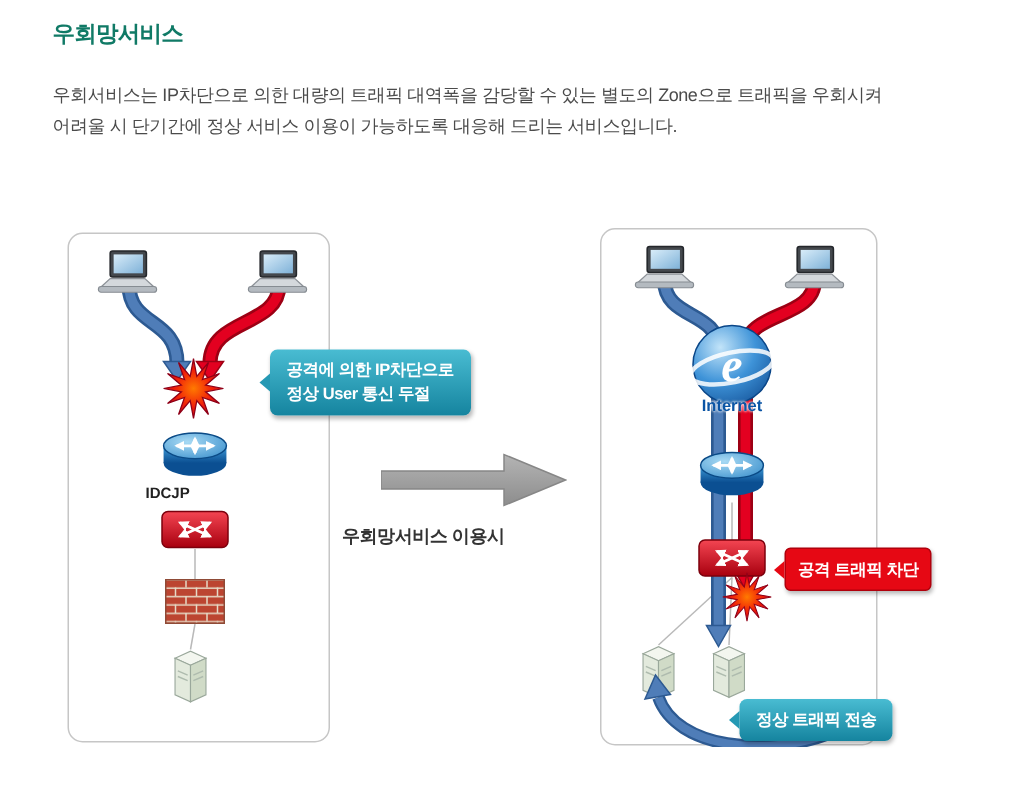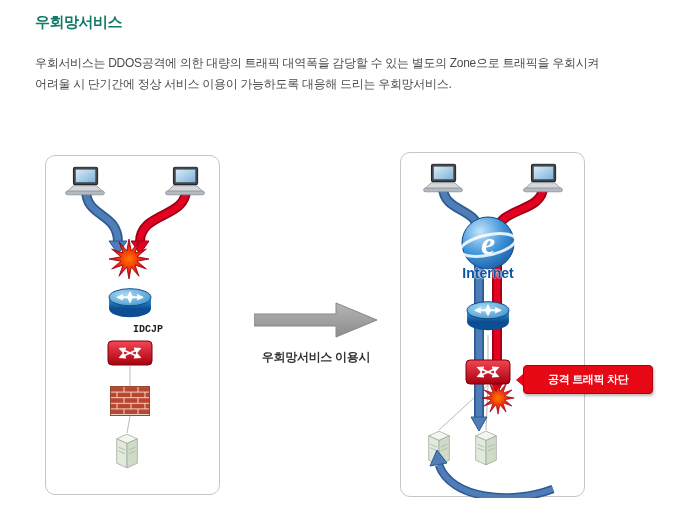--- a/index.html
+++ b/index.html
@@ -6,33 +6,33 @@
   html,body { background:#ffffff; }
   body { font-family:"Liberation Sans","DejaVu Sans",sans-serif; }
   .page { position:relative; width:680px; height:525px; background:#fff; overflow:hidden; }
   .page-title { position:absolute; left:35px; top:13px; font-size:15px; font-weight:bold; color:#107a66; letter-spacing:-0.5px; }
   .page-desc { position:absolute; left:35px; top:53px; font-size:12px; color:#4b4b4b; line-height:21px; letter-spacing:-0.3px; }
   .panel { position:absolute; background:#fff; border:1px solid #c6c6c6; border-radius:10px; }
   .panel-before { left:45px; top:155px; width:175px; height:340px; }
   .panel-after  { left:400px; top:152px; width:185px; height:345px; }
   .layer { position:absolute; left:0; top:0; }
   .icon { position:absolute; }
-  .router-label { position:absolute; font-size:10px; font-weight:bold; color:#222; text-align:right;font-family:Liberation Mono, monospace; }
-  .internet-label { position:absolute; font-size:14px; font-weight:bold; color:#0b55a5; text-align:center;
+  .router-label { position:absolute; font-size:10px; font-weight:bold; color:#222; text-align:left; }
+  .internet-label { position:absolute; font-size:11px; font-weight:bold; color:#0b55a5; text-align:center;
                     text-shadow:0 0 2px #fff,0 0 2px #fff; }
   .transition-arrow { position:absolute; left:254px; top:301px; }
-  .transition-caption { position:absolute; left:240px; top:348px; width:152px; text-align:center;
+  .transition-caption { position:absolute; left:228px; top:348px; width:152px; 
                         font-size:12px; font-weight:bold; color:#333; line-height:19px; letter-spacing:-0.3px; }
   .callout { position:absolute; color:#fff; font-weight:bold; font-size:11px; white-space:nowrap;
              letter-spacing:-0.3px; box-shadow:1px 2px 3px rgba(0,0,0,.28); z-index:5; }
   .callout-teal { background:linear-gradient(#49bcd2,#15849f); border-radius:5px; padding:6px 11px; line-height:16px; }
   .callout-teal::before { content:""; position:absolute; left:-7px; top:50%; margin-top:-6px;
              border-top:6px solid transparent; border-bottom:6px solid transparent; border-right:7px solid #2599b4; }
   .callout-attack { left:180px; top:233px; }
-  .callout-red { background:#e60814; border:1px solid #b1000c; border-radius:4px; padding:6px 24px; left:523px; top:365px; }
+  .callout-red { background:#e60814; border:1px solid #b1000c; border-radius:4px; padding:6px 8px; left:523px; top:365px; }
   .callout-red::before { content:""; position:absolute; left:-8px; top:50%; margin-top:-6px;
              border-top:6px solid transparent; border-bottom:6px solid transparent; border-right:7px solid #e60814; }
   .callout-normal { left:493px; top:466px; }
 </style>
 </head>
 <body>
 
 <div class="page">
 
   <svg width="0" height="0" style="position:absolute" aria-hidden="true">
@@ -109,22 +109,22 @@
       <polygon points="27,7 16,12 16,38 27,33" fill="#d0dbc7" stroke="#9aa89b" stroke-width="0.8"></polygon>
       <line x1="7" y1="16" x2="14" y2="19" stroke="#aebbae" stroke-width="1"></line>
       <line x1="7" y1="20" x2="14" y2="23" stroke="#aebbae" stroke-width="1"></line>
       <line x1="18" y1="19" x2="25" y2="16" stroke="#aebbae" stroke-width="1"></line>
       <line x1="18" y1="23" x2="25" y2="20" stroke="#aebbae" stroke-width="1"></line>
     </symbol>
   </svg>
 
   <h1 class="page-title">우회망서비스</h1>
   <div class="page-desc">
-    <div>우회서비스는 DDOS공격에 의한 대량의 트래픽 대역폭을 감당할 수 있는 별도의 Zone으로 트래픽을 우회시켜</div>
-    <div>어려울 시 단기간에 정상 서비스 이용이 가능하도록 대응해 드리는 우회망서비스.</div>
+    <div>우회서비스는 IP차단으로 의한 대량의 트래픽 대역폭을 감당할 수 있는 별도의 Zone으로 트래픽을 우회시켜</div>
+    <div>어려울 시 단기간에 정상 서비스 이용이 가능하도록 대응해 드리는 서비스입니다.</div>
   </div>
 
   <div class="panel panel-before">
     <svg class="layer" width="175" height="340" viewBox="0 0 175 340">
       <line x1="84" y1="210" x2="84" y2="231" stroke="#b9b9b9" stroke-width="1"></line>
       <line x1="84" y1="260" x2="81" y2="277" stroke="#b9b9b9" stroke-width="1"></line>
       <path d="M40,34 C40,62 72,56 72,86" fill="none" stroke="#2d5a92" stroke-width="10"></path>
       <path d="M40,34 C40,62 72,56 72,86" fill="none" stroke="#4f7db8" stroke-width="6.5"></path>
       <polygon points="63,85 81,85 72,98" fill="#4f7db8" stroke="#2d5a92" stroke-width="1"></polygon>
       <path d="M140,34 C140,62 94,56 94,86" fill="none" stroke="#9c0014" stroke-width="10"></path>
@@ -201,15 +201,20 @@
     <svg class="icon" style="left:80px;top:228px" width="34" height="34" viewBox="0 0 40 40">
         <use href="#sym-burst"></use>
       </svg>
     <svg class="layer" width="185" height="345" viewBox="0 0 185 345" style="pointer-events:none">
       <path d="M152,336 C110,352 50,346 38,312" fill="none" stroke="#2d5a92" stroke-width="8.5"></path>
       <path d="M152,336 C110,352 50,346 38,312" fill="none" stroke="#4f7db8" stroke-width="5.5"></path>
       <polygon points="29,313 46,310 36,297" fill="#4f7db8" stroke="#2d5a92" stroke-width="1"></polygon>
     </svg>
   </div>
 
+  <div class="callout callout-teal callout-attack">
+    <div>공격에 의한 IP차단으로</div>
+    <div>정상 User 통신 두절</div>
+  </div>
   <div class="callout callout-red">공격 트래픽 차단</div>
+  <div class="callout callout-teal callout-normal">정상 트래픽 전송</div>
 
 </div>
 
 </body></html>

